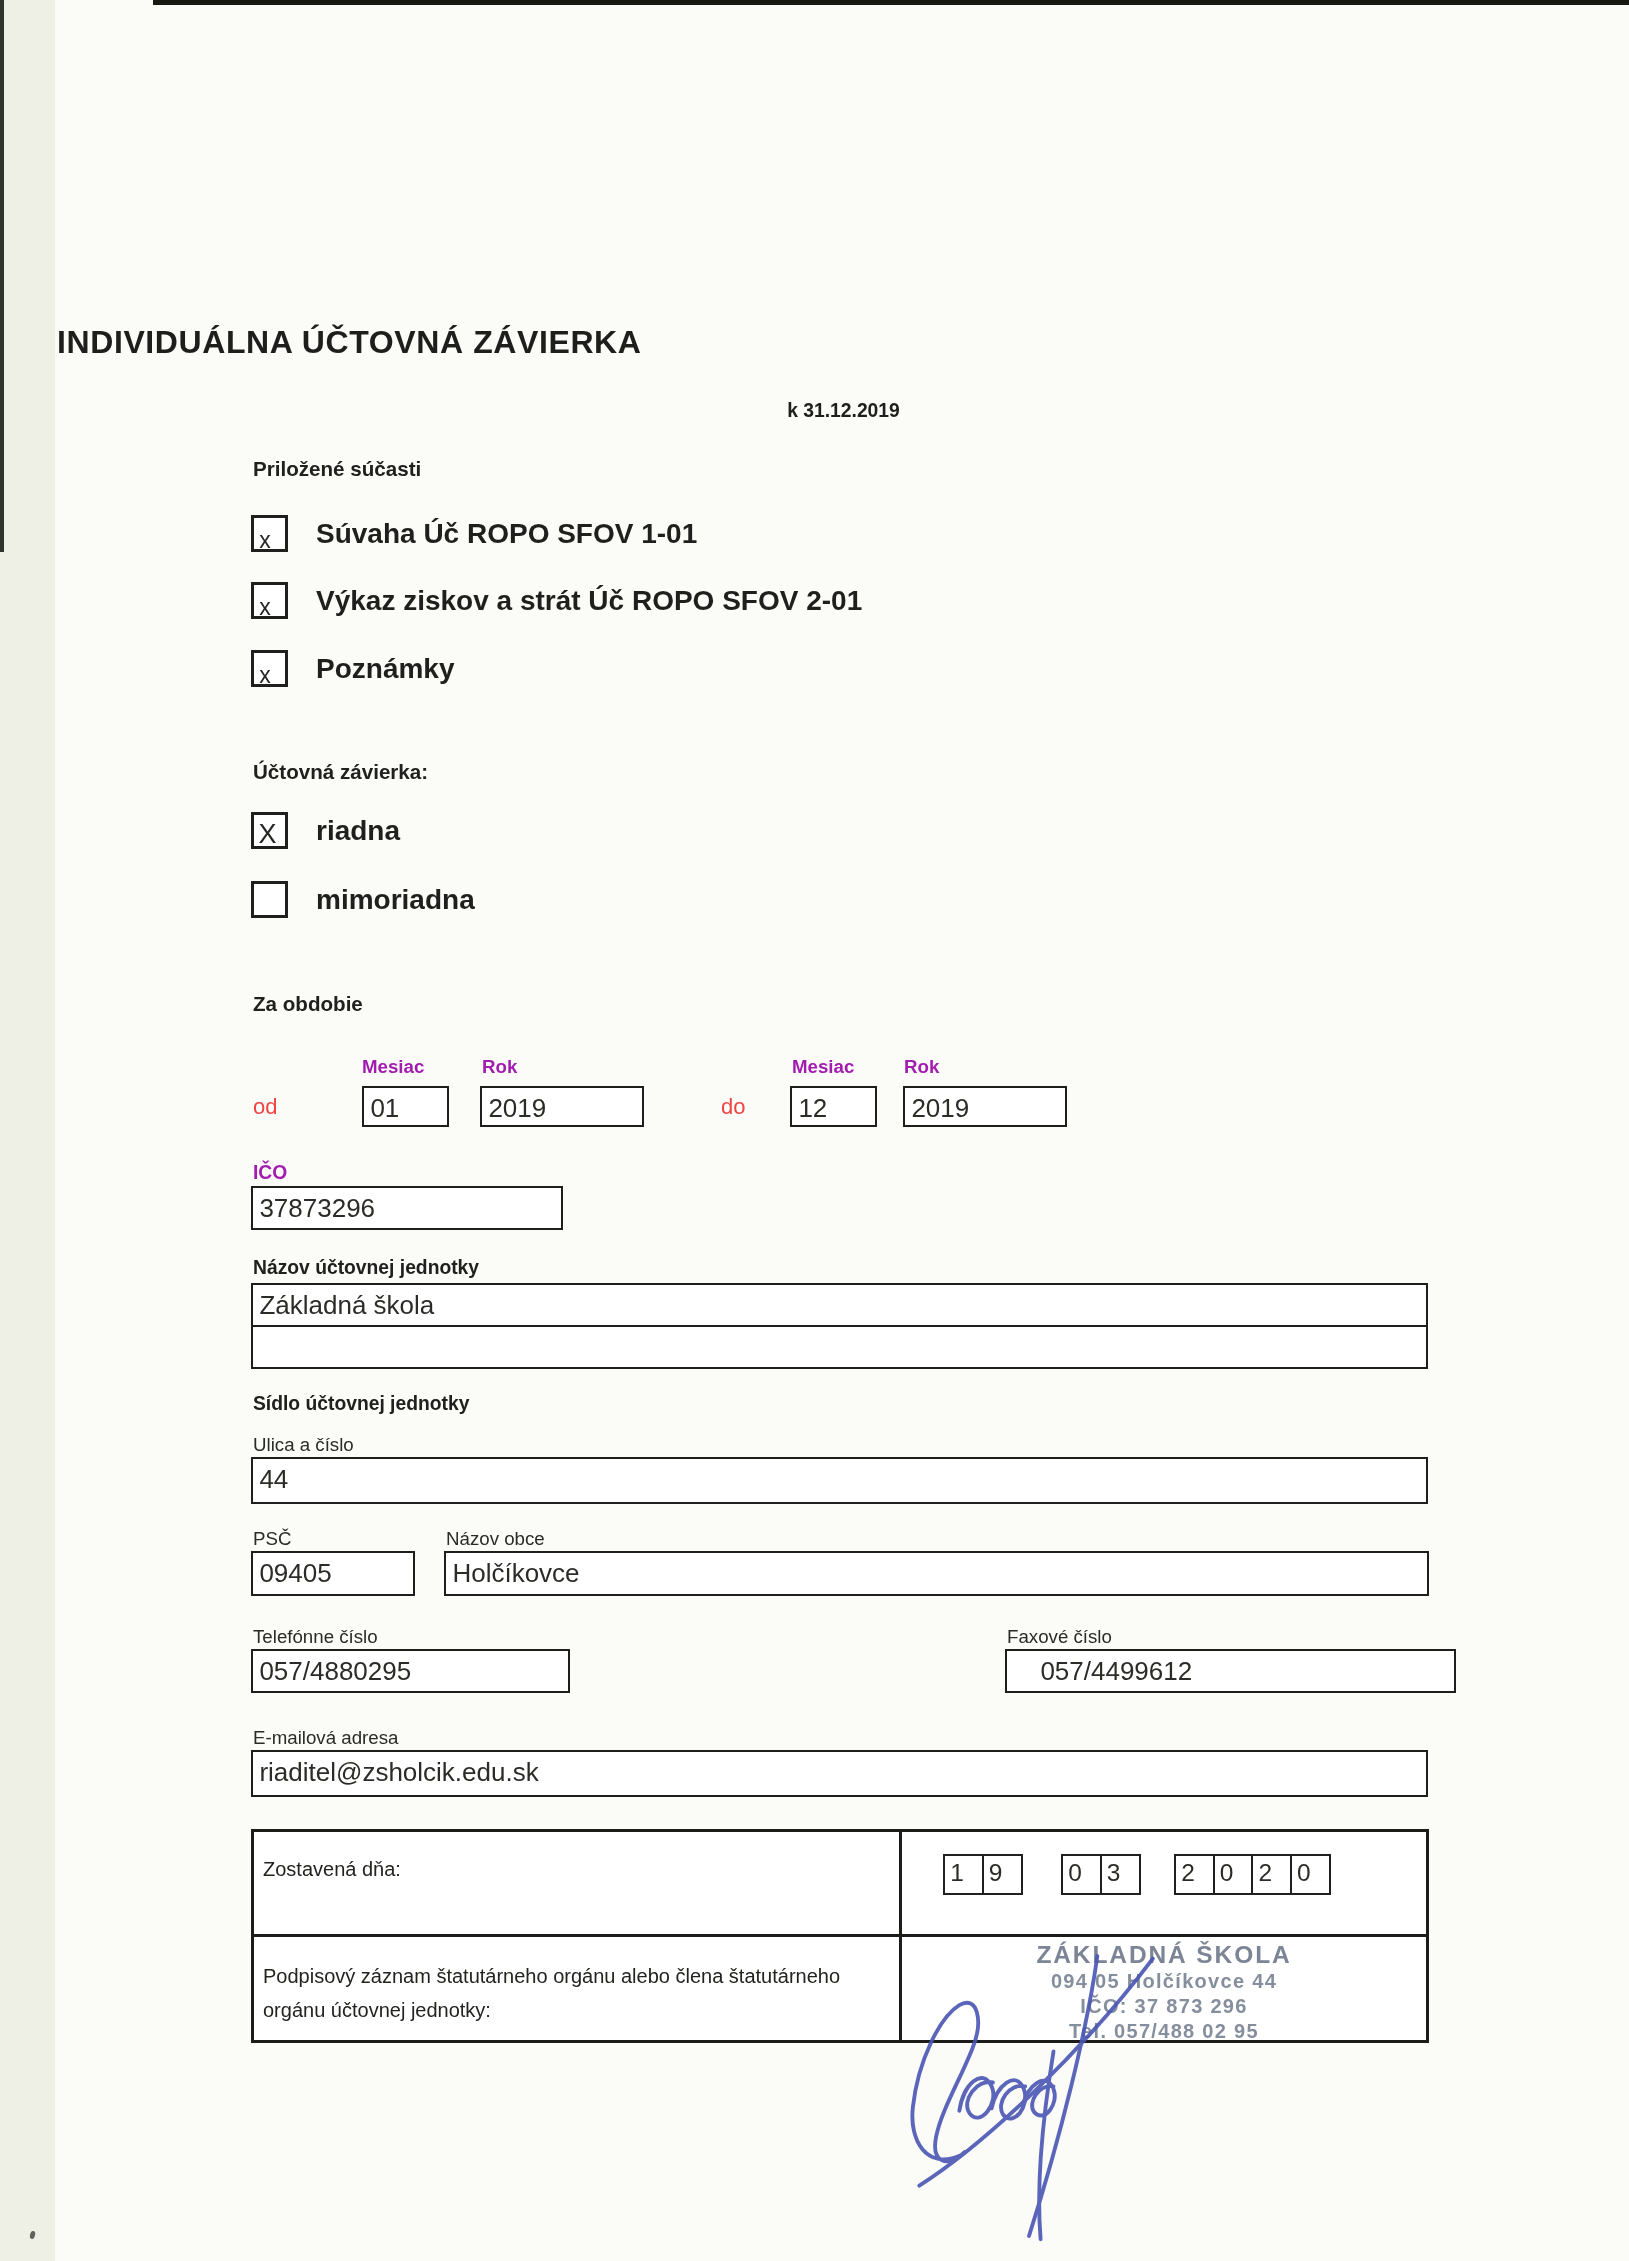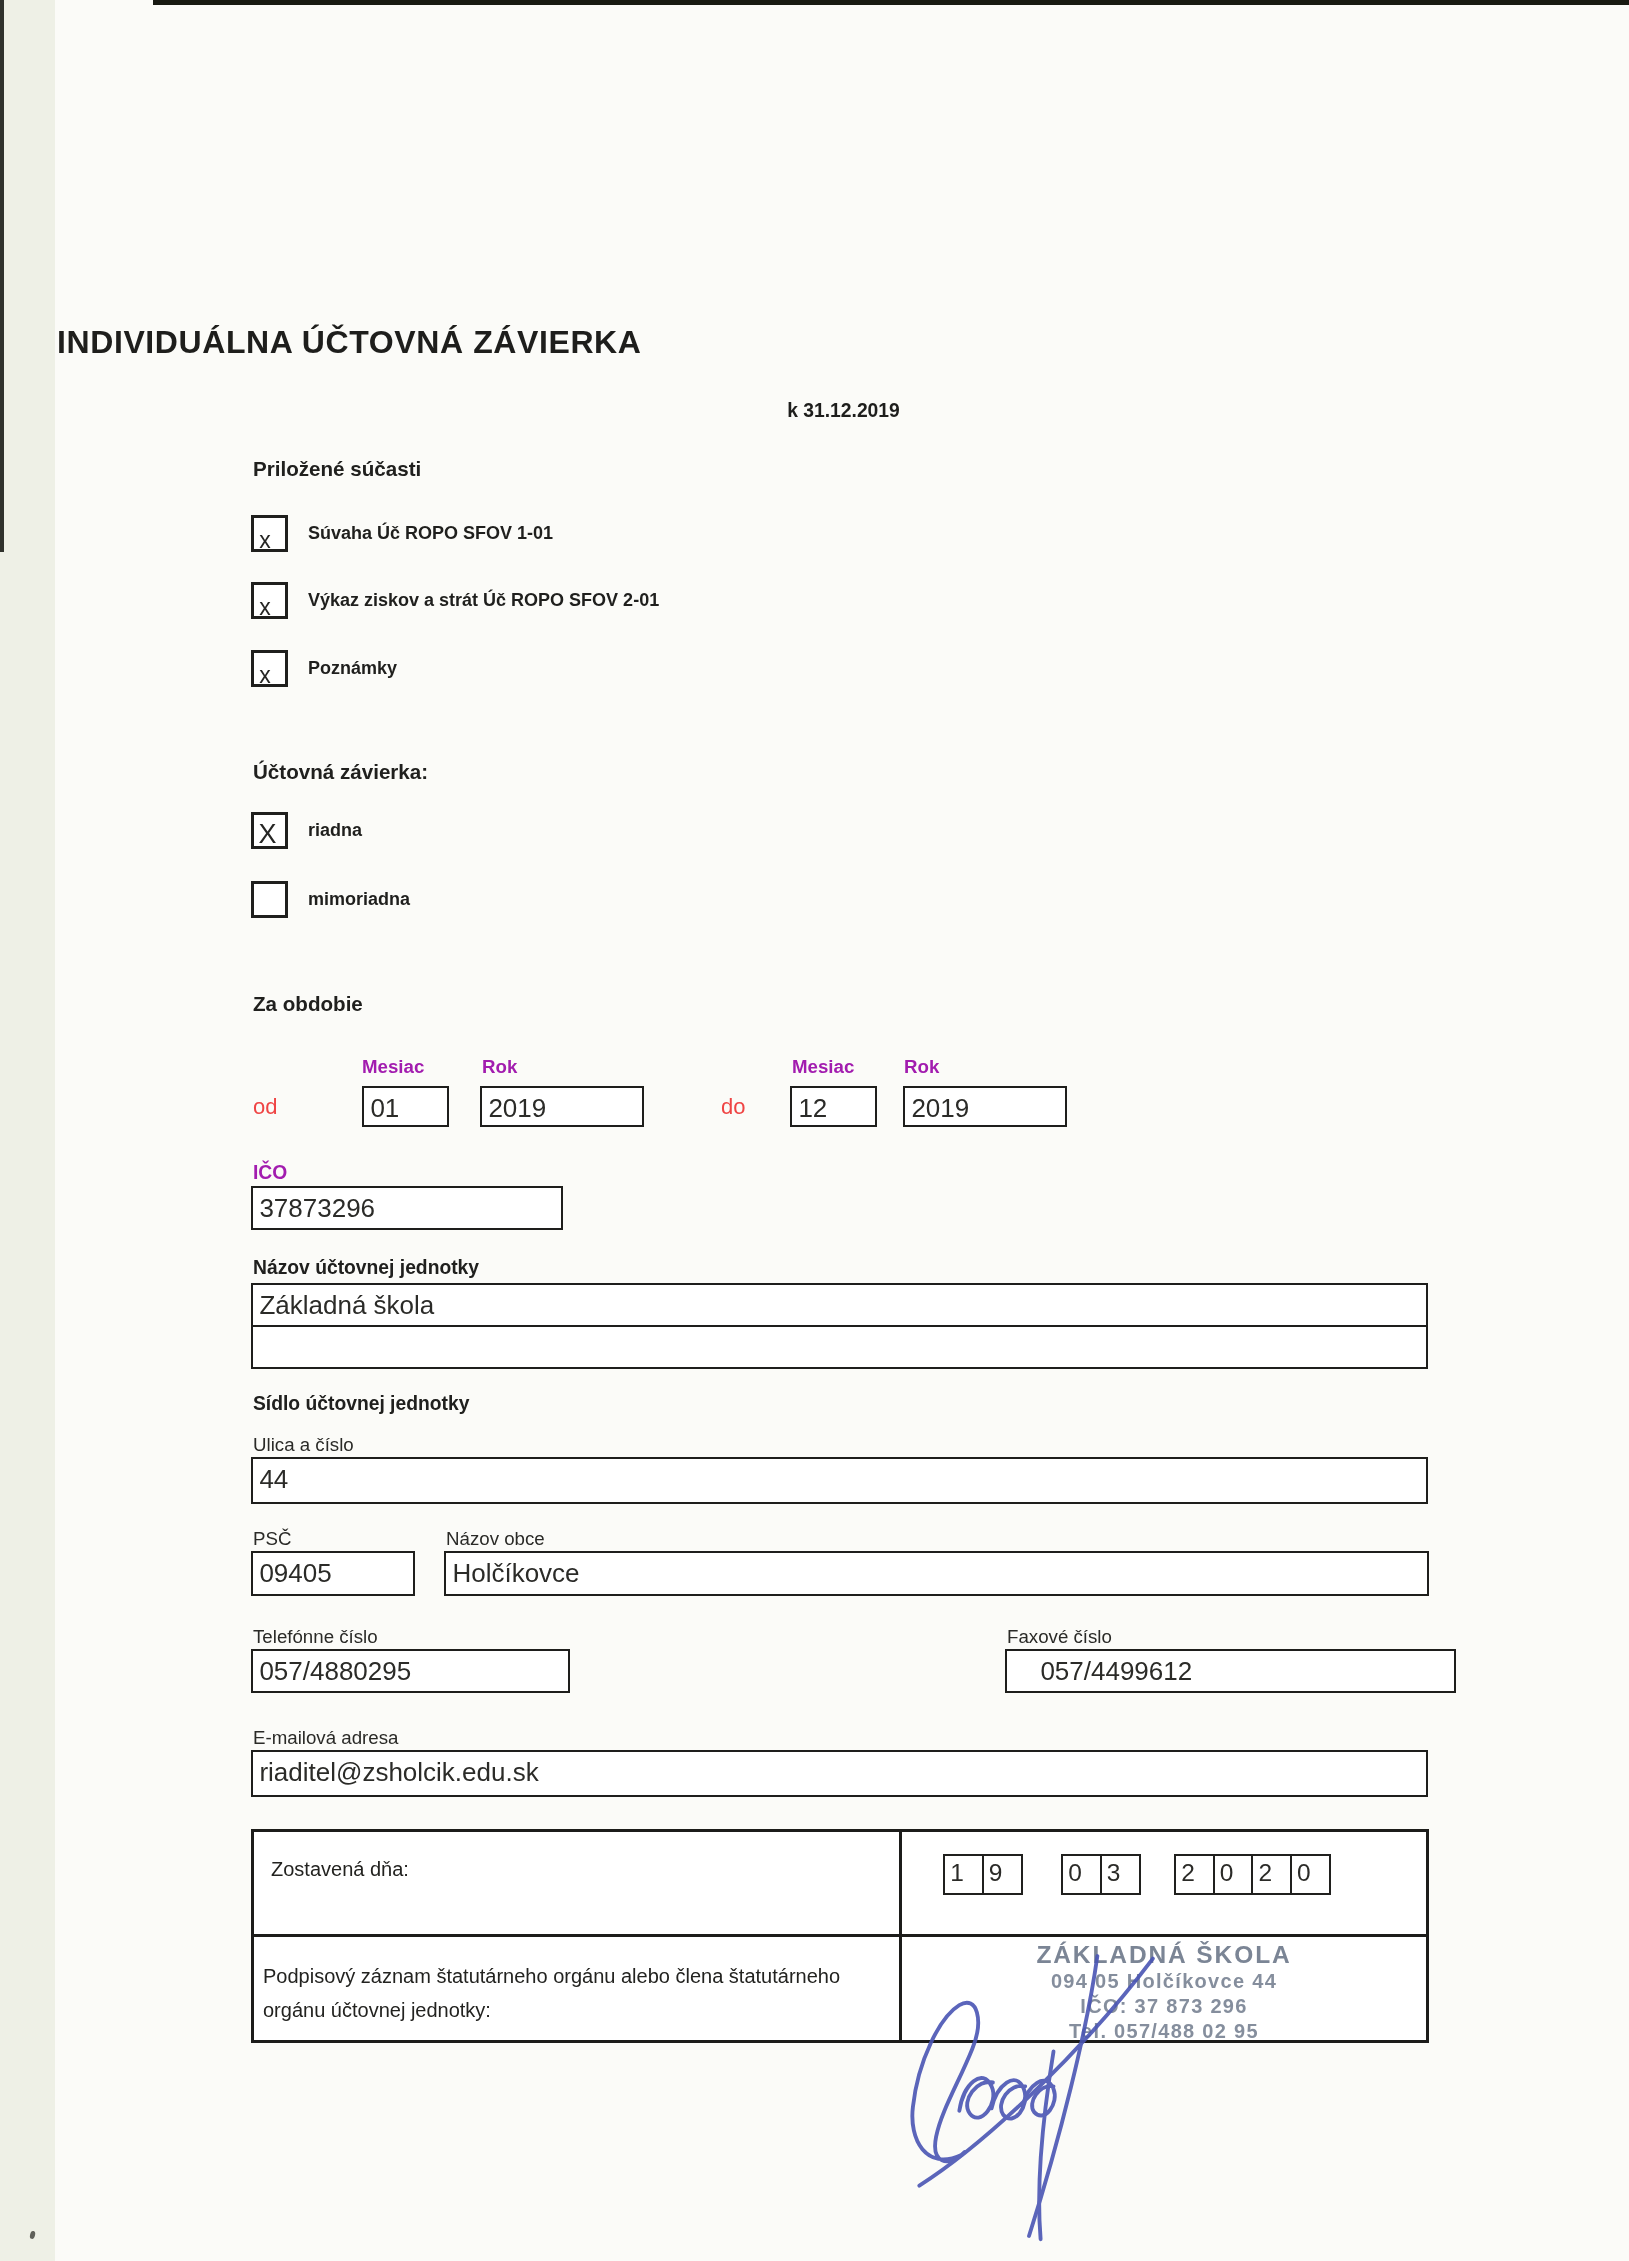--- a/index.html
+++ b/index.html
@@ -25,41 +25,41 @@
          font-size:19.3px;font-weight:bold;color:#1e1e1c;}
   .h-bold{position:absolute;font-size:20.6px;font-weight:bold;color:#20201e;}
   .lbl{position:absolute;font-size:18.7px;color:#2a2a27;}
   .lbl-b{position:absolute;font-size:18.7px;font-weight:bold;color:#a21caf;}
 
   
   .cb-row{position:absolute;left:251px;display:flex;align-items:center;}
   .checkbox{width:31px;height:31px;border:3.2px solid #1f1f1d;position:relative;flex:0 0 auto;background:#fff;}
   .cb-mark{position:absolute;left:5.2px;bottom:-2.6px;font-size:23px;color:#262624;line-height:1;}
   .cb-mark.big{font-size:27px;left:4.5px;bottom:-1.9px;}
-  .cb-label{margin-left:20px;font-size:18px;font-weight:bold;color:#1f1f1d;white-space:nowrap;}
+  .cb-label{margin-left:28px;font-size:28px;font-weight:bold;color:#1f1f1d;white-space:nowrap;}
 
   
   .fbox{position:absolute;border:2.6px solid #1e1e1c;background:#fff;
         font-size:26px;color:#2b2b28;white-space:nowrap;overflow:hidden;}
   .fbox .val{display:block;padding:5.2px 0 0 6.4px;}
   .two-line{position:absolute;border:2.6px solid #1e1e1c;background:#fff;}
   .two-line .row1{height:40px;border-bottom:2.6px solid #1e1e1c;font-size:26px;color:#2b2b28;}
   .two-line .row1 span{display:block;padding:5.2px 0 0 6.4px;}
   .two-line .row2{height:40px;}
 
   .small-ital{position:absolute;font-size:22px;color:#ef4444;}
 
   
   .sig-table{position:absolute;left:251px;top:1829px;width:1172px;height:208px;border:3.2px solid #1c1c1a;background:#fff;}
   .sig-cell{position:absolute;box-sizing:border-box;}
   .c1{left:0;top:0;width:645px;height:102px;}
   .c2{left:645px;top:0;width:527px;height:102px;border-left:3.2px solid #1c1c1a;}
   .c3{left:0;top:102px;width:645px;height:106px;border-top:3.2px solid #1c1c1a;}
   .c4{left:645px;top:102px;width:527px;height:106px;border-left:3.2px solid #1c1c1a;border-top:3.2px solid #1c1c1a;}
-  .c1 .txt{padding:26px 0 0 17px;font-size:20px;color:#232320;}
+  .c1 .txt{padding:26px 0 0 9px;font-size:20px;color:#232320;}
   .c3 .txt{padding:22px 14px 0 9px;font-size:20px;line-height:34px;color:#232320;}
 
   .dgroup{position:absolute;top:22px;display:flex;}
   .dcell{width:32px;height:34px;border:2.6px solid #20201e;margin-left:-2.6px;background:#fff;
          font-size:24.5px;color:#2b2b28;padding:2.6px 0 0 5.2px;box-sizing:content-box;}
   .dcell:first-child{margin-left:0;}
   .g-day{left:41px;} .g-month{left:159px;} .g-year{left:272px;}
 
   
   .stamp{position:absolute;left:0;right:0;top:3.9px;text-align:center;color:var(--stamp,#7b8595);}

